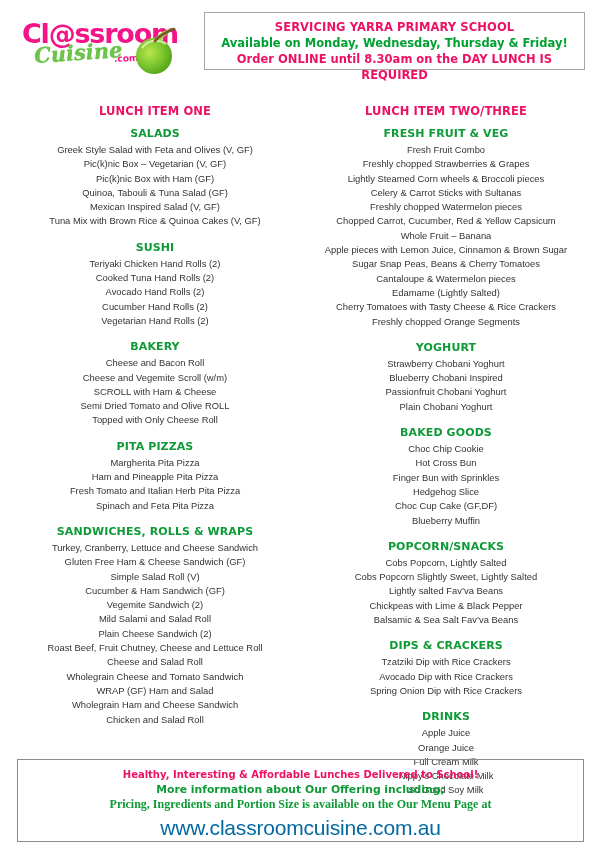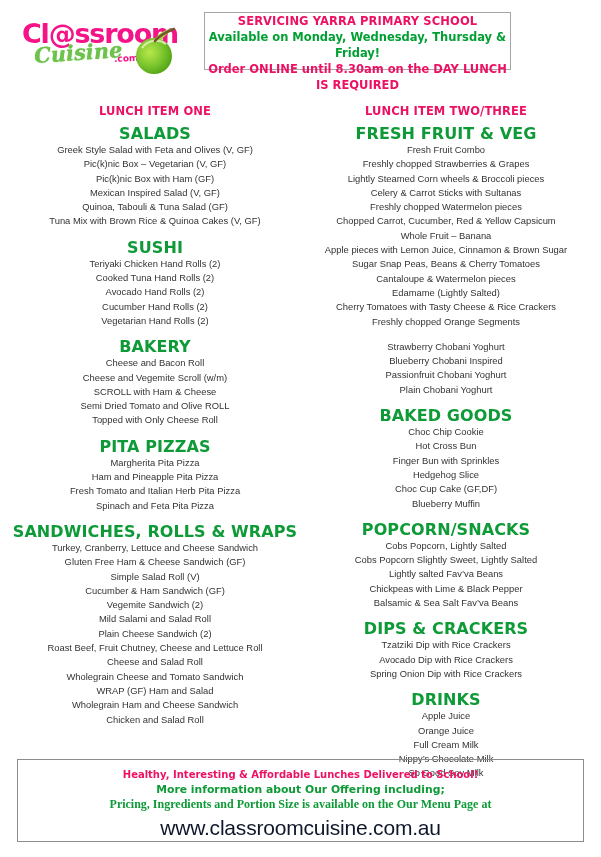--- a/index.html
+++ b/index.html
@@ -81,25 +81,26 @@
     left: 108px;
     top: 8px;
     width: 50px;
     height: 50px;
   }
 
   .header-box {
     position: absolute;
     left: 204px;
     top: 12px;
-    width: 307px;
+    width: 381px;
     height: 58px;
     border: 1px solid #A6A6A6;
     box-sizing: border-box;
     text-align: center;
+    padding-top: 6px;
   }
   .hb-line1 {
     font-family: "DejaVu Sans", sans-serif;
     font-weight: bold;
     font-size: 11.5px;
     color: #ED1164;
     letter-spacing: 0.1px;
     line-height: 16px;
   }
   .hb-line2 {
@@ -138,21 +139,21 @@
     font-size: 11.5px;
     color: #ED1164;
     letter-spacing: 0.1px;
     margin: 8px 0 8px 0;
   }
   .section { margin-bottom: 11px; }
   .section:last-child { margin-bottom: 0; }
   .section-title {
     font-family: "DejaVu Sans", sans-serif;
     font-weight: bold;
-    font-size: 16px;
+    font-size: 11px;
     color: #0E9A37;
     letter-spacing: 0.1px;
     margin-bottom: 2px;
     line-height: 15px;
   }
   .item {
     font-family: "Liberation Sans", sans-serif;
     font-size: 9.4px;
     color: #333333;
     line-height: 14.3px;
@@ -188,21 +189,21 @@
   .ft-line3 {
     font-family: Liberation Serif, serif;
     font-weight: bold;
     font-size: 12px;
     color: #0E9A37;
     line-height: 15px;
   }
   .ft-url {
     font-family: "Liberation Sans", sans-serif;
     font-size: 21px;
-    color: #0f172a;
+    color: #0369a1;
     line-height: 28px;
     margin-top: 2px;
     letter-spacing: -0.2px;
   }
 </style>
 </head>
 <body>
 
 <div class="header">
 
@@ -236,22 +237,22 @@
 </div>
 
 <div class="columns">
   <div class="col col-left" id="col-left">
     <div class="col-title">LUNCH ITEM ONE</div>
   <div class="section">
         <div class="section-title">SALADS</div>
         <div class="item">Greek Style Salad with Feta and Olives (V, GF)</div>
         <div class="item">Pic(k)nic Box – Vegetarian (V, GF)</div>
         <div class="item">Pic(k)nic Box with Ham (GF)</div>
+        <div class="item">Quinoa, Tabouli &amp; Tuna Salad (GF)</div>
         <div class="item">Mexican Inspired Salad (V, GF)</div>
-        <div class="item">Quinoa, Tabouli &amp; Tuna Salad (GF)</div>
         <div class="item">Tuna Mix with Brown Rice &amp; Quinoa Cakes (V, GF)</div>
       </div>
       <div class="section">
         <div class="section-title">SUSHI</div>
         <div class="item">Teriyaki Chicken Hand Rolls (2)</div>
         <div class="item">Cooked Tuna Hand Rolls (2)</div>
         <div class="item">Avocado Hand Rolls (2)</div>
         <div class="item">Cucumber Hand Rolls (2)</div>
         <div class="item">Vegetarian Hand Rolls (2)</div>
       </div>
@@ -299,20 +300,21 @@
         <div class="item">Chopped Carrot, Cucumber, Red &amp; Yellow Capsicum</div>
         <div class="item">Whole Fruit – Banana</div>
         <div class="item">Apple pieces with Lemon Juice, Cinnamon &amp; Brown Sugar</div>
         <div class="item">Sugar Snap Peas, Beans &amp; Cherry Tomatoes</div>
         <div class="item">Cantaloupe &amp; Watermelon pieces</div>
         <div class="item">Edamame (Lightly Salted)</div>
         <div class="item">Cherry Tomatoes with Tasty Cheese &amp; Rice Crackers</div>
         <div class="item">Freshly chopped Orange Segments</div>
       </div>
       <div class="section">
+        <div class="section-title">YOGHURT</div>
         <div class="item">Strawberry Chobani Yoghurt</div>
         <div class="item">Blueberry Chobani Inspired</div>
         <div class="item">Passionfruit Chobani Yoghurt</div>
         <div class="item">Plain Chobani Yoghurt</div>
       </div>
       <div class="section">
         <div class="section-title">BAKED GOODS</div>
         <div class="item">Choc Chip Cookie</div>
         <div class="item">Hot Cross Bun</div>
         <div class="item">Finger Bun with Sprinkles</div>

